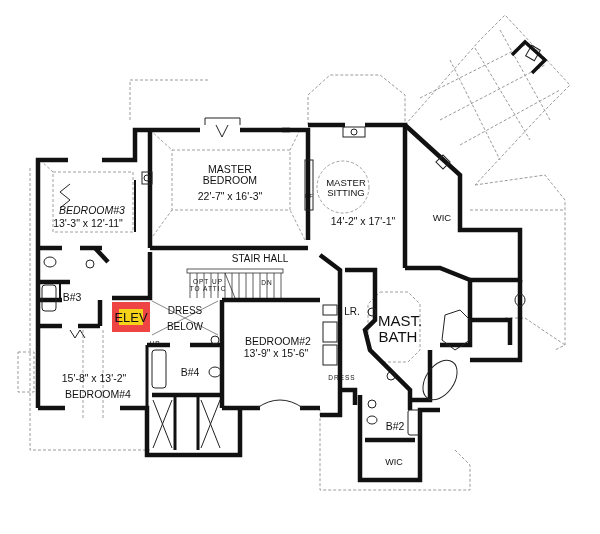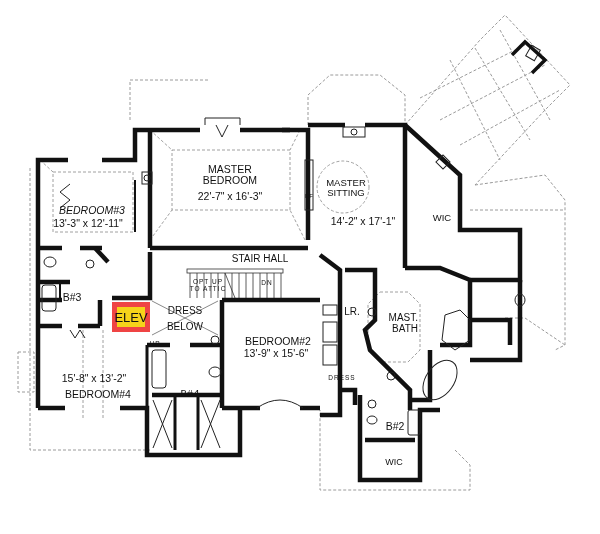--- a/index.html
+++ b/index.html
@@ -3,21 +3,21 @@
 <meta charset="utf-8">
 <style>
   html, body { margin:0; padding:0; background:#ffffff; }
   body { width:600px; height:534px; overflow:hidden; position:relative; font-family:"Liberation Sans", sans-serif; }
   #plan { position:absolute; left:0; top:0; width:600px; height:534px; }
   .lbl { position:absolute; font-family:"Liberation Sans", sans-serif; color:#111; text-align:center; white-space:nowrap; line-height:1.05; transform-origin:center; }
   .room { font-size:10.5px; }
   .dim { font-size:10.5px; }
   .small { font-size:8px; }
   .tiny { font-size:6.5px; letter-spacing:1px; }
-  .elev { position:absolute; left:112px; top:302px; width:38px; height:30px; background:#f5d31a; border:5px solid #ef4444; box-sizing:border-box; display:flex; align-items:center; justify-content:center; font-size:13px; color:#111; }
+  .elev { position:absolute; left:112px; top:302px; width:38px; height:30px; background:#f5d31a; border:7px solid #ef4444; box-sizing:border-box; display:flex; align-items:center; justify-content:center; font-size:13px; color:#111; }
 </style>
 </head>
 <body>
 
 <svg id="plan" viewBox="0 0 600 534" xmlns="http://www.w3.org/2000/svg">
 
   <g fill="none" stroke="#9a9a9a" stroke-width="1" stroke-dasharray="3,2">
     <polyline points="308,125 308,95 330,75 380,75 405,95 405,125"></polyline>
     <polyline points="405,125 480,40 505,15 570,85 545,110 475,185"></polyline>
     <line x1="420" y1="98" x2="525" y2="45"></line>
@@ -180,21 +180,21 @@
 <div class="lbl dim" style="left:318px;top:216px;width:90px;">14'-2" x 17'-1"</div>
 
 <div class="lbl room" style="left:52px;top:205px;width:80px;font-style:italic;">BEDROOM#3</div>
 <div class="lbl dim" style="left:38px;top:218px;width:100px;">13'-3" x 12'-11"</div>
 
 <div class="lbl room" style="left:60px;top:269px;width:24px;margin-top:23px;">B#3</div>
 
 <div class="lbl room" style="left:58px;top:361px;width:80px;margin-top:28px;">BEDROOM#4</div>
 <div class="lbl dim" style="left:44px;top:373px;width:100px;">15'-8" x 13'-2"</div>
 
-<div class="lbl room" style="left:178px;top:389px;width:24px;font-family:Liberation Mono, monospace;">B#4</div>
+<div class="lbl room" style="left:178px;top:367px;width:24px;">B#4</div>
 
 <div class="lbl room" style="left:238px;top:336px;width:80px;">BEDROOM#2</div>
 <div class="lbl dim" style="left:226px;top:348px;width:100px;">13'-9" x 15'-6"</div>
 
 <div class="lbl room" style="left:383px;top:421px;width:24px;">B#2</div>
 <div class="lbl small" style="left:382px;top:458px;width:24px;font-size:9px;">WIC</div>
 
 <div class="lbl room" style="left:205px;top:254px;width:70px;font-size:10px;margin-left:20px;">STAIR HALL</div>
 <div class="lbl tiny" style="left:188px;top:279px;width:40px;">
   <div>OPT UP</div>
@@ -207,21 +207,21 @@
   <div>DRESS</div>
   <div>BELOW</div>
 </div>
 
 <div class="elev">
   <span>ELEV</span>
 </div>
 
 <div class="lbl room" style="left:342px;top:307px;width:20px;font-size:10px;">LR.</div>
 
-<div class="lbl room" style="left:378px;top:313px;width:40px;font-size:10px;text-align:right;">
+<div class="lbl room" style="left:378px;top:313px;width:40px;font-size:15px;">
   <div>MAST.</div>
   <div>BATH</div>
 </div>
 
 <div class="lbl tiny" style="left:324px;top:375px;width:36px;">DRESS</div>
 
 <div class="lbl room" style="left:430px;top:213px;width:24px;font-size:9.5px;">WIC</div>
 
 <div class="lbl tiny" style="left:303px;top:193px;width:12px;font-size:6px;letter-spacing:0;">RF</div>
 

